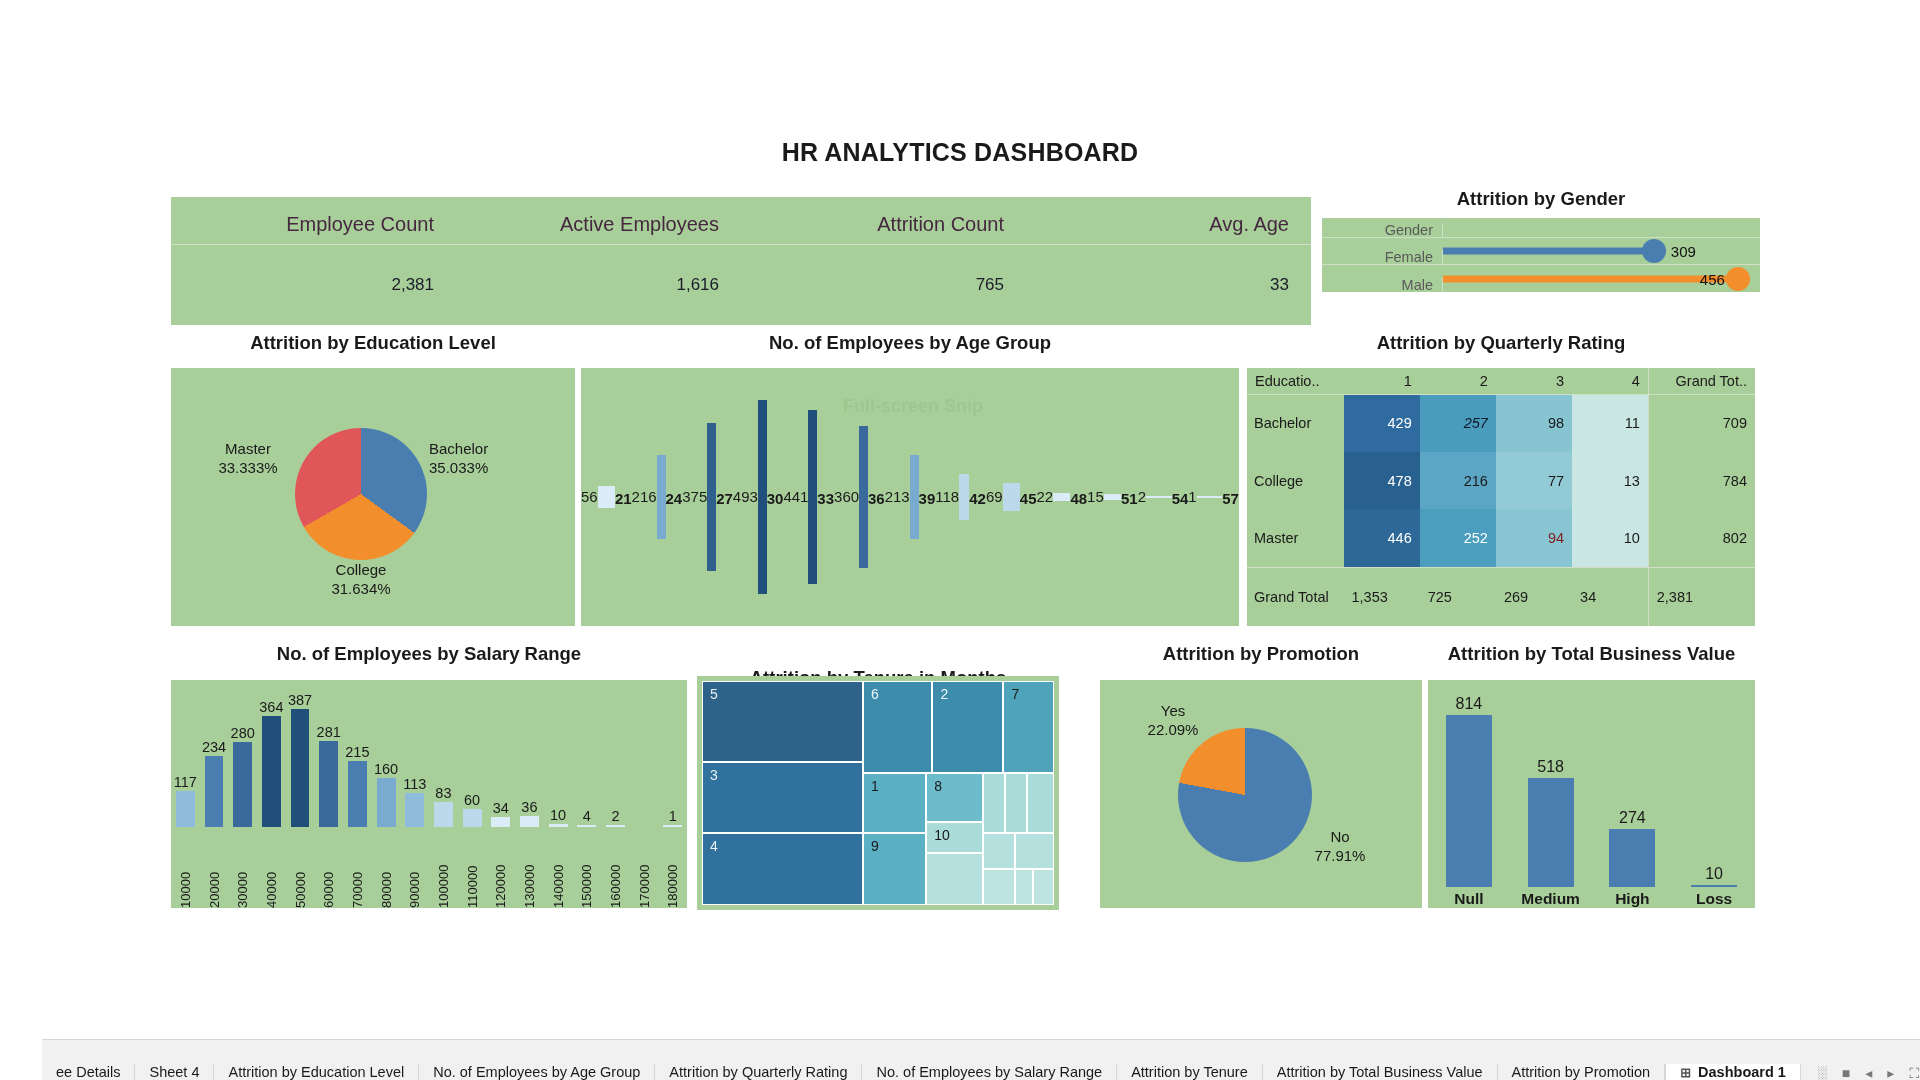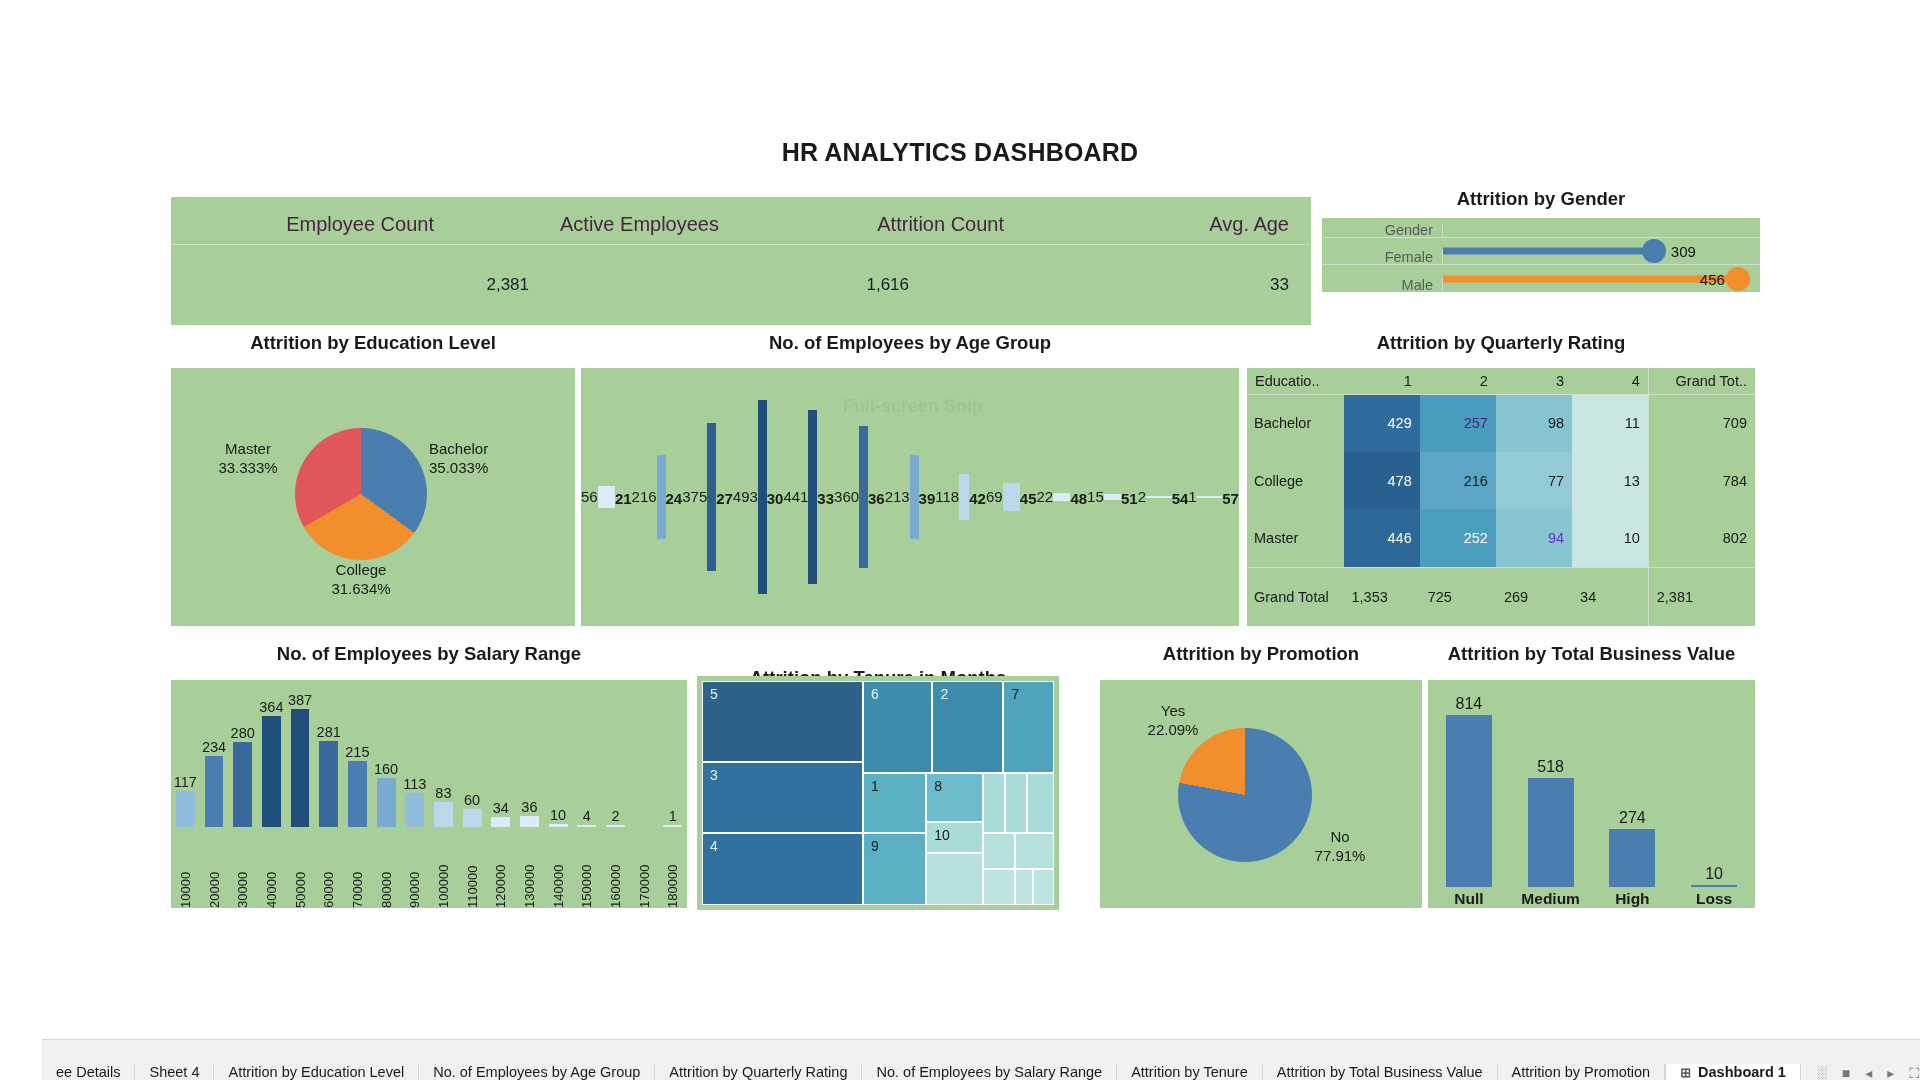--- a/index.html
+++ b/index.html
@@ -145,20 +145,23 @@
       <div class="kpi-col">
         <div class="kpi-label">Avg. Age</div>
       </div>
     </div>
     <div class="kpi-body">
       <div class="kpi-col">
         <div class="kpi-value">2,381</div>
       </div>
       <div class="kpi-col">
         <div class="kpi-value">1,616</div>
+      </div>
+      <div class="kpi-col">
+        <div class="kpi-value">765</div>
       </div>
       <div class="kpi-col">
         <div class="kpi-value">33</div>
       </div>
     </div>
   </div>
 
   <div class="viz-title" style="left:1322px; top:188px; width:438px;">Attrition by Gender</div>
   <div class="viz-panel" id="gender-panel">
     <div class="g-row hdr g-sep">
@@ -283,38 +286,38 @@
           <th style="width:15%;">2</th>
           <th style="width:15%;">3</th>
           <th style="width:15%;">4</th>
           <th class="gt" style="width:21%;">Grand Tot..</th>
         </tr>
       </thead>
       <tbody>
         <tr class="qr-row">
           <td class="rowname">Bachelor</td>
           <td style="background:#2f6b9e;color:#fff;">429</td>
-          <td style="background:#4a9cbd;color:#4c1d95;">257</td>
+          <td style="background:#4a9cbd;color:#0f172a;font-style:italic;">257</td>
           <td style="background:#86c4d2;color:#1a1a1a;">98</td>
           <td style="background:#c9e6e3;color:#1a1a1a;">11</td>
           <td class="gt">709</td>
         </tr>
         <tr class="qr-row">
           <td class="rowname">College</td>
           <td style="background:#28618f;color:#ffffff;">478</td>
           <td style="background:#5aa6c4;color:#1a1a1a;">216</td>
           <td style="background:#92cbd6;color:#1a1a1a;">77</td>
           <td style="background:#c9e6e3;color:#1a1a1a;">13</td>
           <td class="gt">784</td>
         </tr>
         <tr class="qr-row">
           <td class="rowname">Master</td>
           <td style="background:#2d6899;color:#fff;">446</td>
           <td style="background:#4c9ebe;color:#fff;">252</td>
-          <td style="background:#88c5d3;color:#6d28d9;">94</td>
+          <td style="background:#88c5d3;color:#7f1d1d;">94</td>
           <td style="background:#c9e6e3;color:#1a1a1a;">10</td>
           <td class="gt">802</td>
         </tr>
         <tr class="qr-tot">
           <td class="rowname">Grand Total</td>
           <td>1,353</td>
           <td>725</td>
           <td>269</td>
           <td>34</td>
           <td class="gt">2,381</td>

